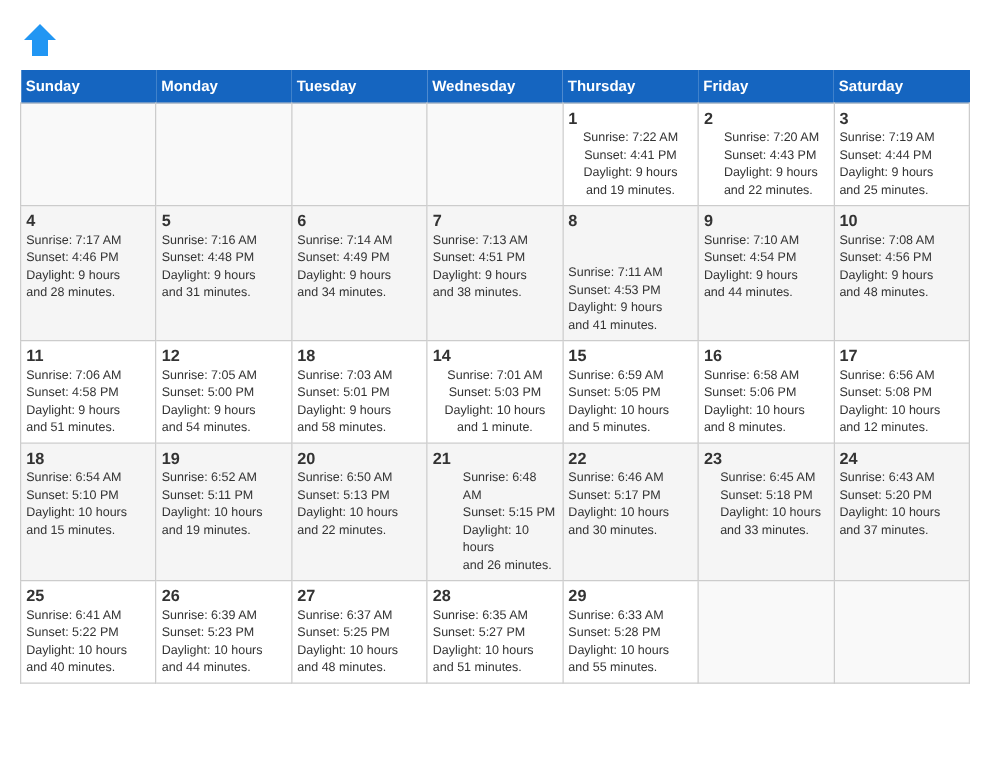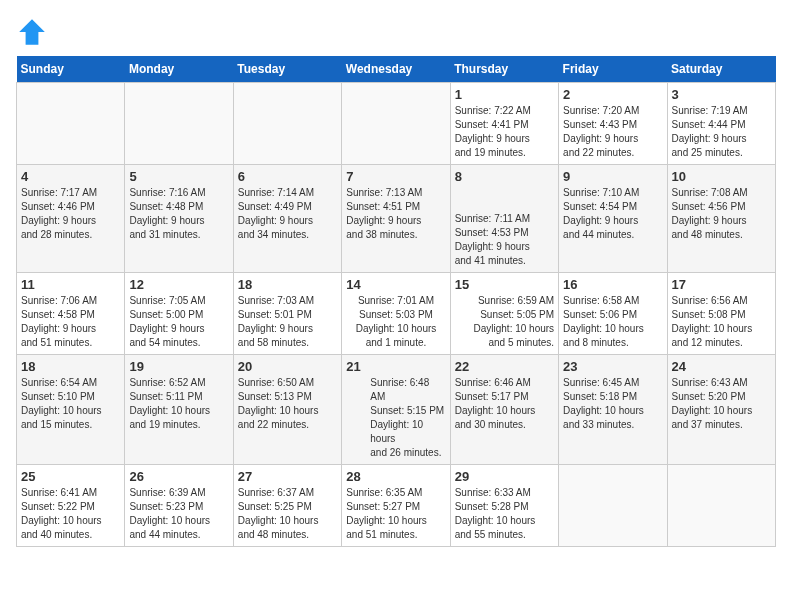--- a/index.html
+++ b/index.html
@@ -127,28 +127,28 @@
       </tr>
   </thead>
   <tbody id="calendar-body">
   <tr>
         <td class="empty"></td>
         <td class="empty"></td>
         <td class="empty"></td>
         <td class="empty"></td>
         <td>
           <div class="day-num">1</div>
-          <div class="day-info" style="white-space: pre-line;">Sunrise: 7:22 AM
+          <div class="day-info" style="white-space: pre-line; text-align: center;">Sunrise: 7:22 AM
 Sunset: 4:41 PM
 Daylight: 9 hours
 and 19 minutes.</div>
         </td>
         <td>
           <div class="day-num">2</div>
-          <div class="day-info" style="white-space: pre-line;">Sunrise: 7:20 AM
+          <div class="day-info" style="white-space: pre-line; margin-left: 16px;">Sunrise: 7:20 AM
 Sunset: 4:43 PM
 Daylight: 9 hours
 and 22 minutes.</div>
         </td>
         <td>
           <div class="day-num">3</div>
           <div class="day-info" style="white-space: pre-line;">Sunrise: 7:19 AM
 Sunset: 4:44 PM
 Daylight: 9 hours
 and 25 minutes.</div>
@@ -229,21 +229,21 @@
         </td>
         <td>
           <div class="day-num">14</div>
           <div class="day-info" style="white-space: pre-line; text-align: center;">Sunrise: 7:01 AM
 Sunset: 5:03 PM
 Daylight: 10 hours
 and 1 minute.</div>
         </td>
         <td>
           <div class="day-num">15</div>
-          <div class="day-info" style="white-space: pre-line; text-align: right;">Sunrise: 6:59 AM
+          <div class="day-info" style="white-space: pre-line;">Sunrise: 6:59 AM
 Sunset: 5:05 PM
 Daylight: 10 hours
 and 5 minutes.</div>
         </td>
         <td>
           <div class="day-num">16</div>
           <div class="day-info" style="white-space: pre-line;">Sunrise: 6:58 AM
 Sunset: 5:06 PM
 Daylight: 10 hours
 and 8 minutes.</div>
@@ -287,21 +287,21 @@
         </td>
         <td>
           <div class="day-num">22</div>
           <div class="day-info" style="white-space: pre-line;">Sunrise: 6:46 AM
 Sunset: 5:17 PM
 Daylight: 10 hours
 and 30 minutes.</div>
         </td>
         <td>
           <div class="day-num">23</div>
-          <div class="day-info" style="white-space: pre-line;">Sunrise: 6:45 AM
+          <div class="day-info" style="white-space: pre-line; margin-left: 13px;">Sunrise: 6:45 AM
 Sunset: 5:18 PM
 Daylight: 10 hours
 and 33 minutes.</div>
         </td>
         <td>
           <div class="day-num">24</div>
           <div class="day-info" style="white-space: pre-line;">Sunrise: 6:43 AM
 Sunset: 5:20 PM
 Daylight: 10 hours
 and 37 minutes.</div>

